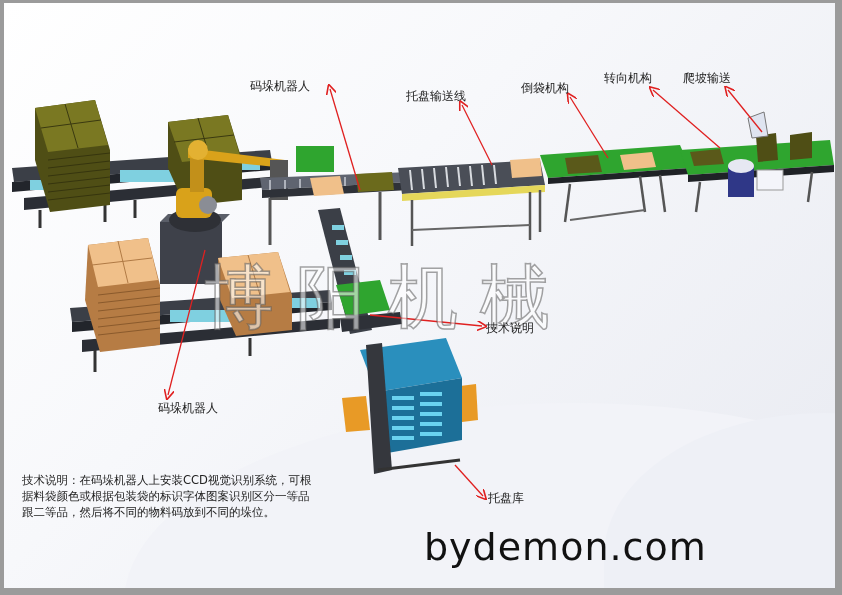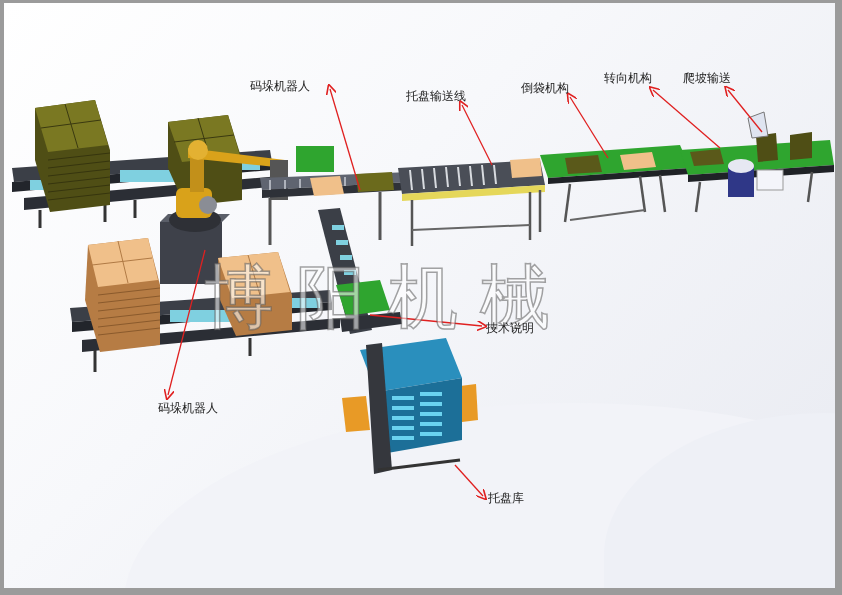--- a/index.html
+++ b/index.html
@@ -247,15 +247,19 @@
   <div class="label" style="left:246px;top:75px">码垛机器人</div>
   <div class="label" style="left:402px;top:85px">托盘输送线</div>
   <div class="label" style="left:517px;top:77px">倒袋机构</div>
   <div class="label" style="left:600px;top:67px">转向机构</div>
   <div class="label" style="left:679px;top:67px">爬坡输送</div>
   <div class="label" style="left:154px;top:397px">码垛机器人</div>
   <div class="label" style="left:482px;top:317px">技术说明</div>
   <div class="label" style="left:484px;top:487px">托盘库</div>
 
   <div class="note">
+    <div>技术说明：在码垛机器人上安装CCD视觉识别系统，可根</div>
+    <div>据料袋颜色或根据包装袋的标识字体图案识别区分一等品</div>
+    <div>跟二等品，然后将不同的物料码放到不同的垛位。</div>
   </div>
 
+  <div class="url">bydemon.com</div>
 </div>
 
 </body></html>

